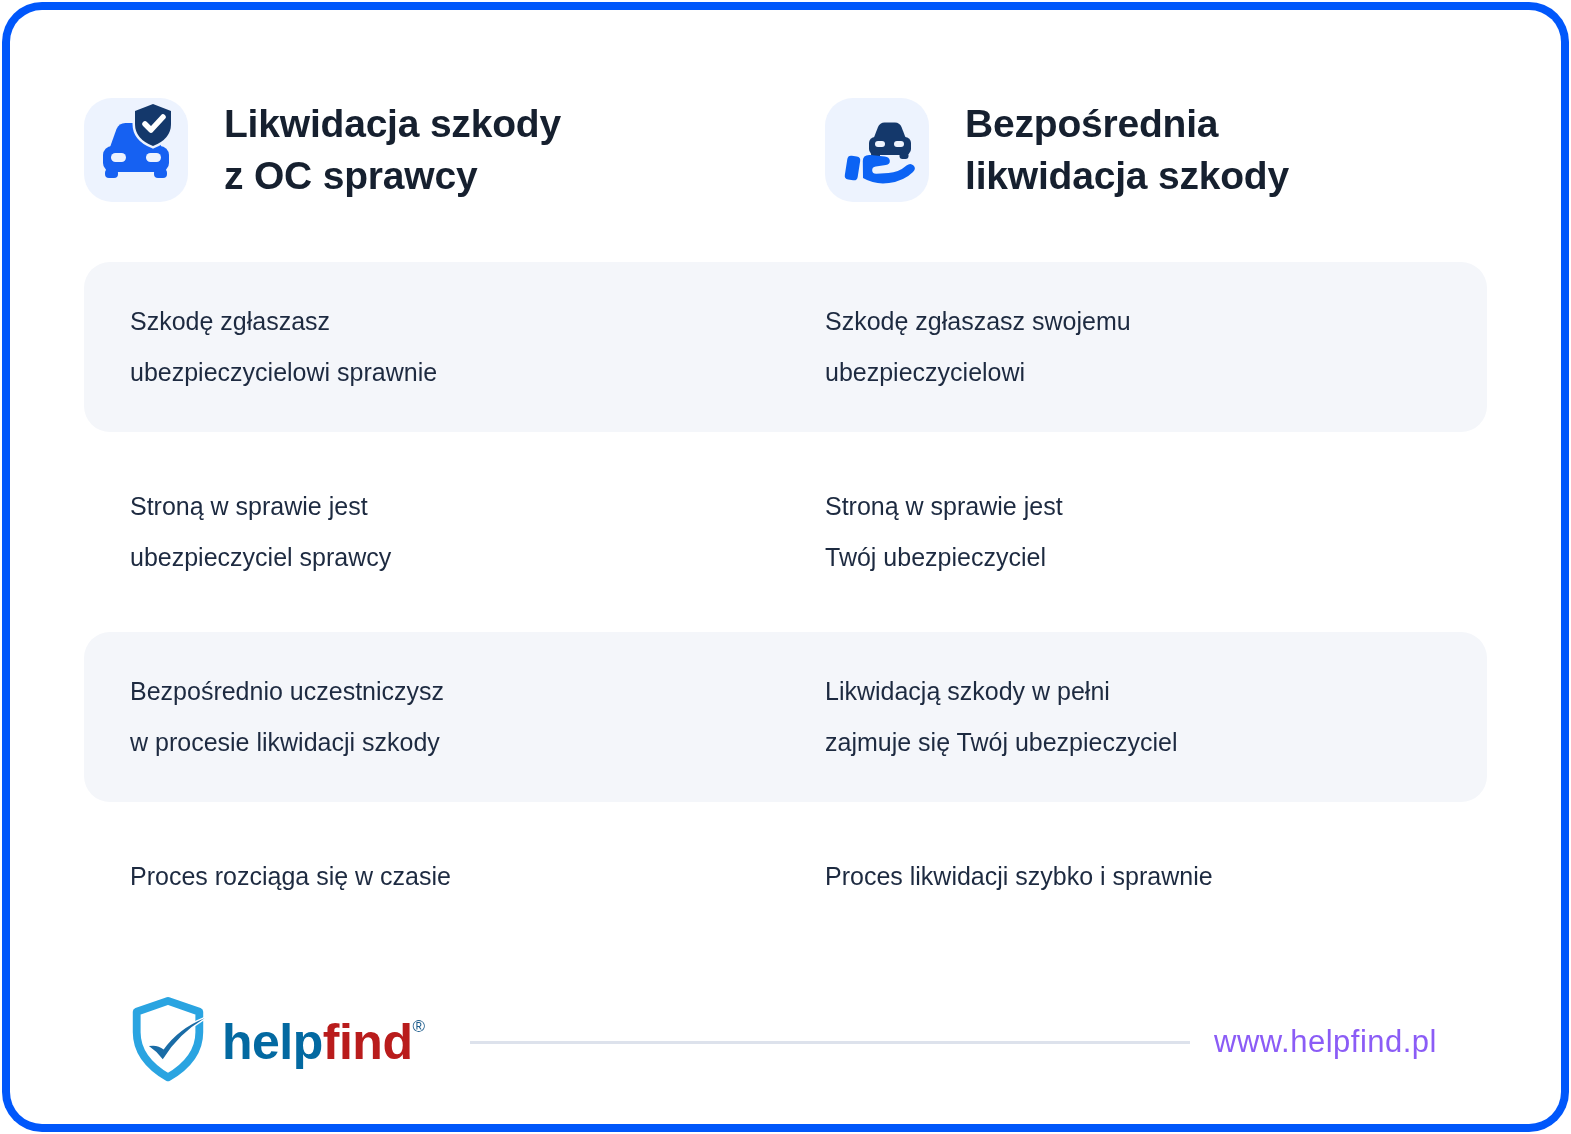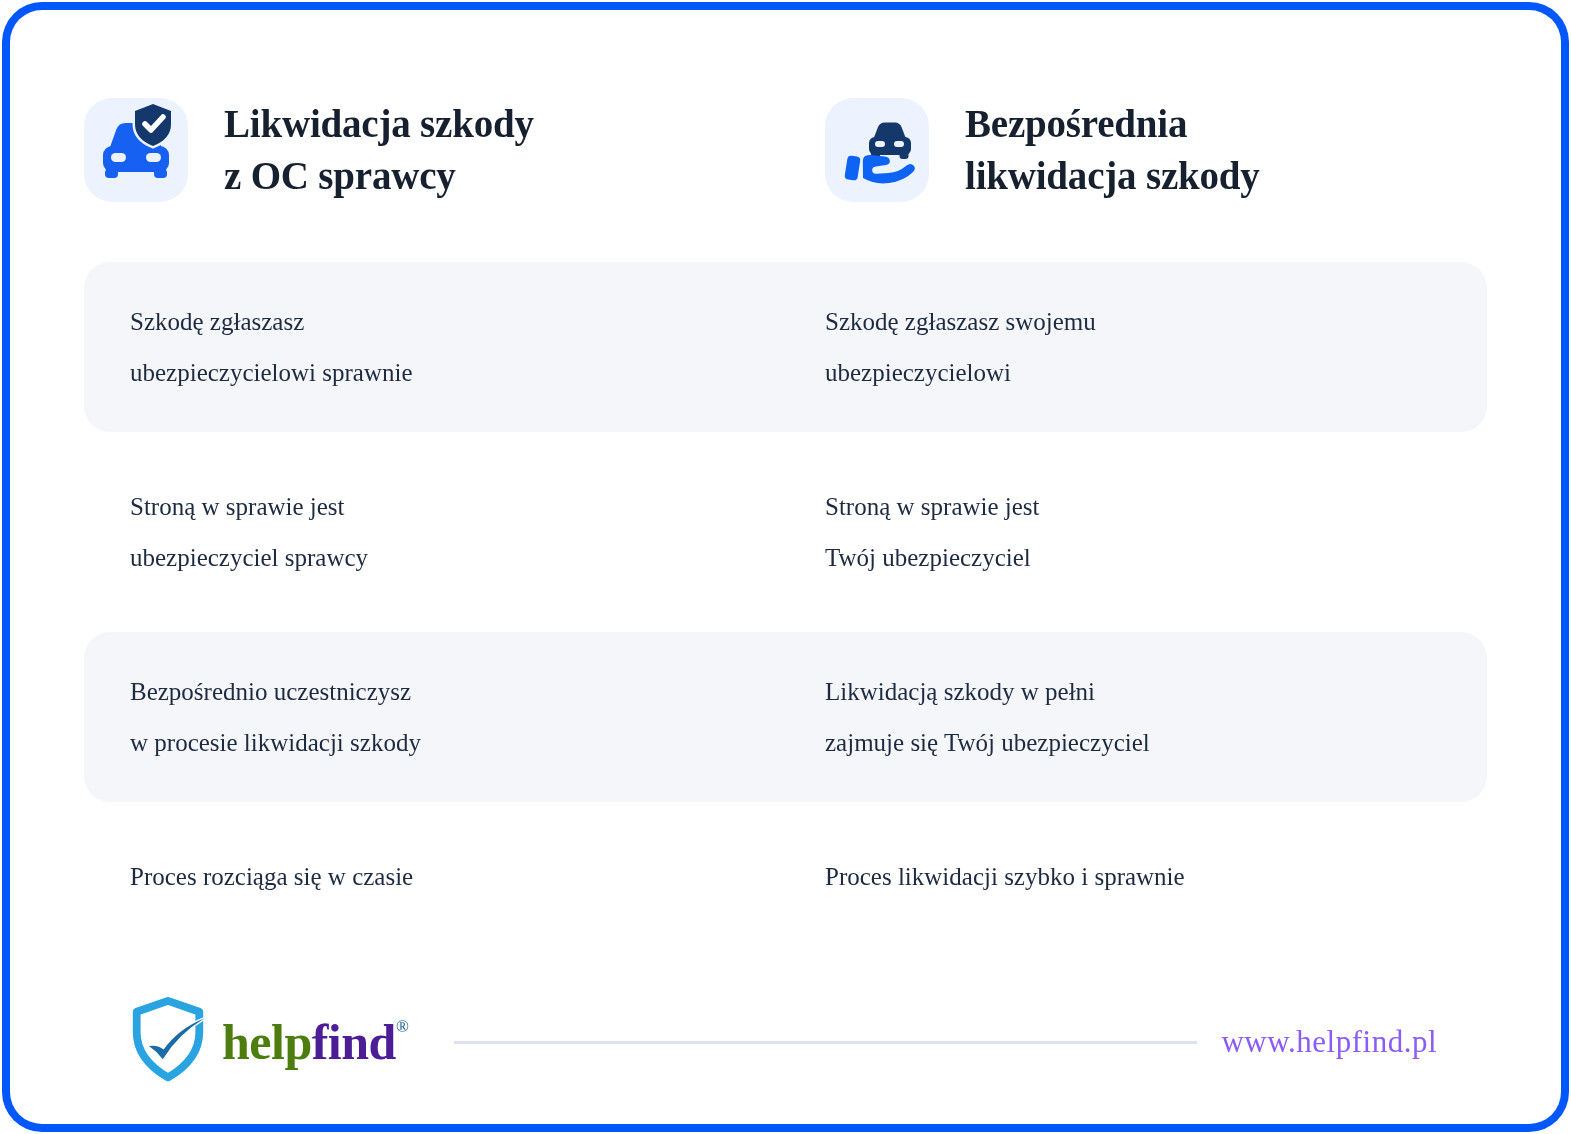--- a/index.html
+++ b/index.html
@@ -17,21 +17,20 @@
     background: #0057fb;
     border-radius: 40px;
   }
   .card {
     position: absolute;
     inset: 8px;
     background: #ffffff;
     border-radius: 32px;
     padding: 88px 74px 0;
     box-sizing: border-box;
-    font-family: Liberation Serif, serif;
   }
   .headers {
     display: grid;
     grid-template-columns: 741px 1fr;
   }
   .header {
     display: flex;
     align-items: center;
     gap: 36px;
   }
@@ -85,22 +84,22 @@
     align-items: center;
     gap: 14px;
     margin-left: 44px;
   }
   .wordmark {
     font-size: 50px;
     font-weight: 700;
     letter-spacing: -0.5px;
     white-space: nowrap;
   }
-  .wordmark .help { color: #4d7c0f; }
-  .wordmark .find { color: #4c1d95; }
+  .wordmark .help { color: #0369a1; }
+  .wordmark .find { color: #b91c1c; }
   .wordmark .reg {
     font-size: 17px;
     color: #1c5c8c;
     vertical-align: top;
     position: relative;
     top: 4px;
     font-weight: 400;
   }
   .divider {
     flex: 1;

